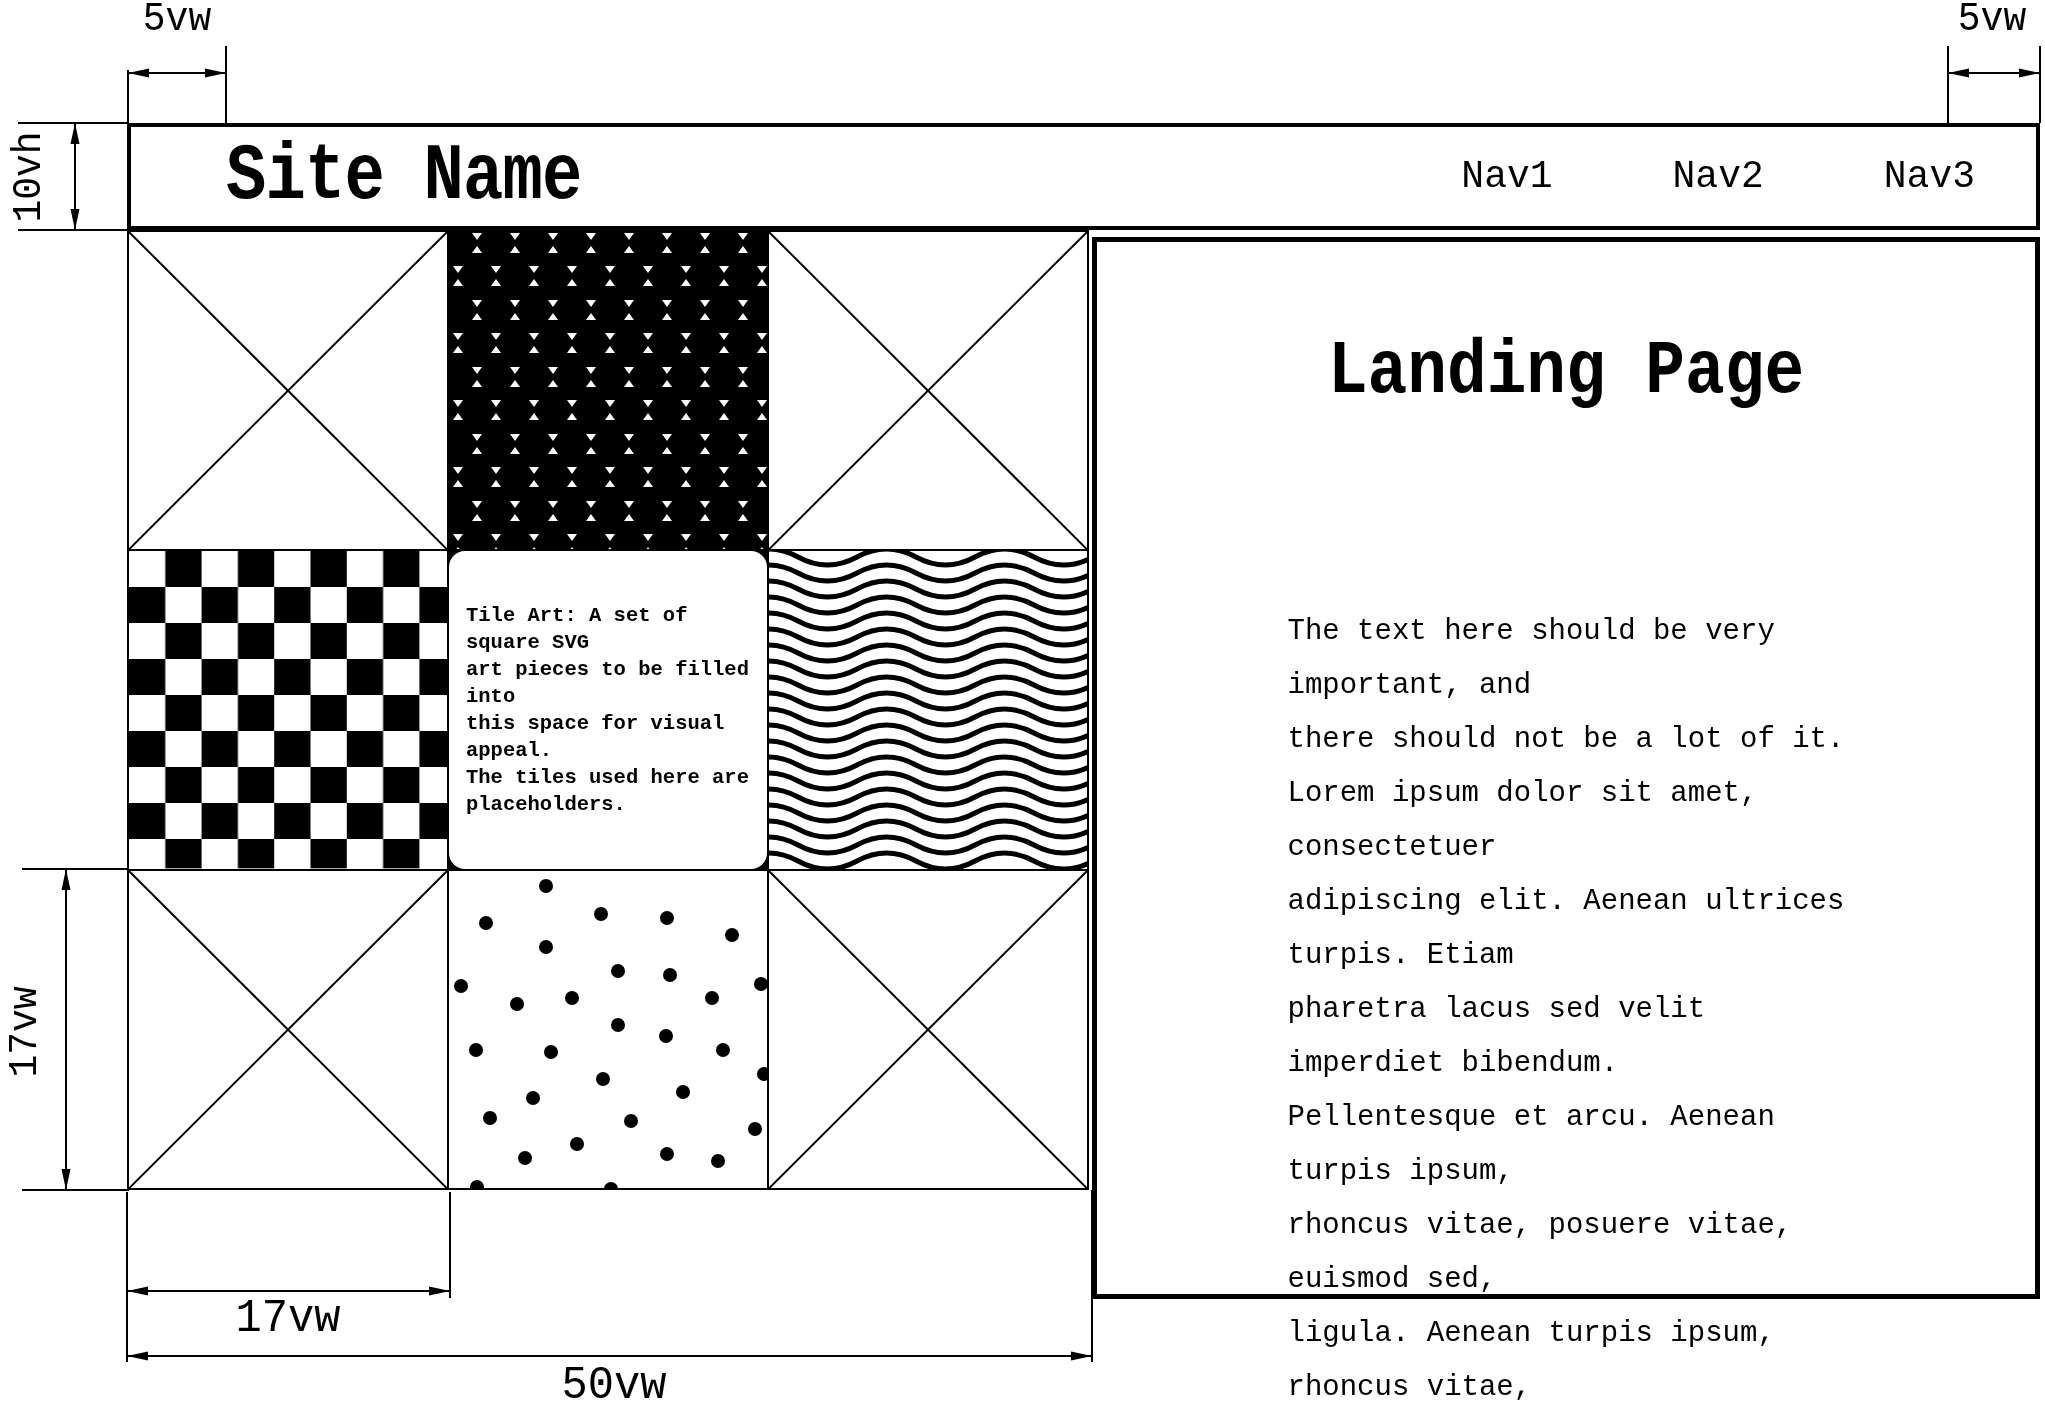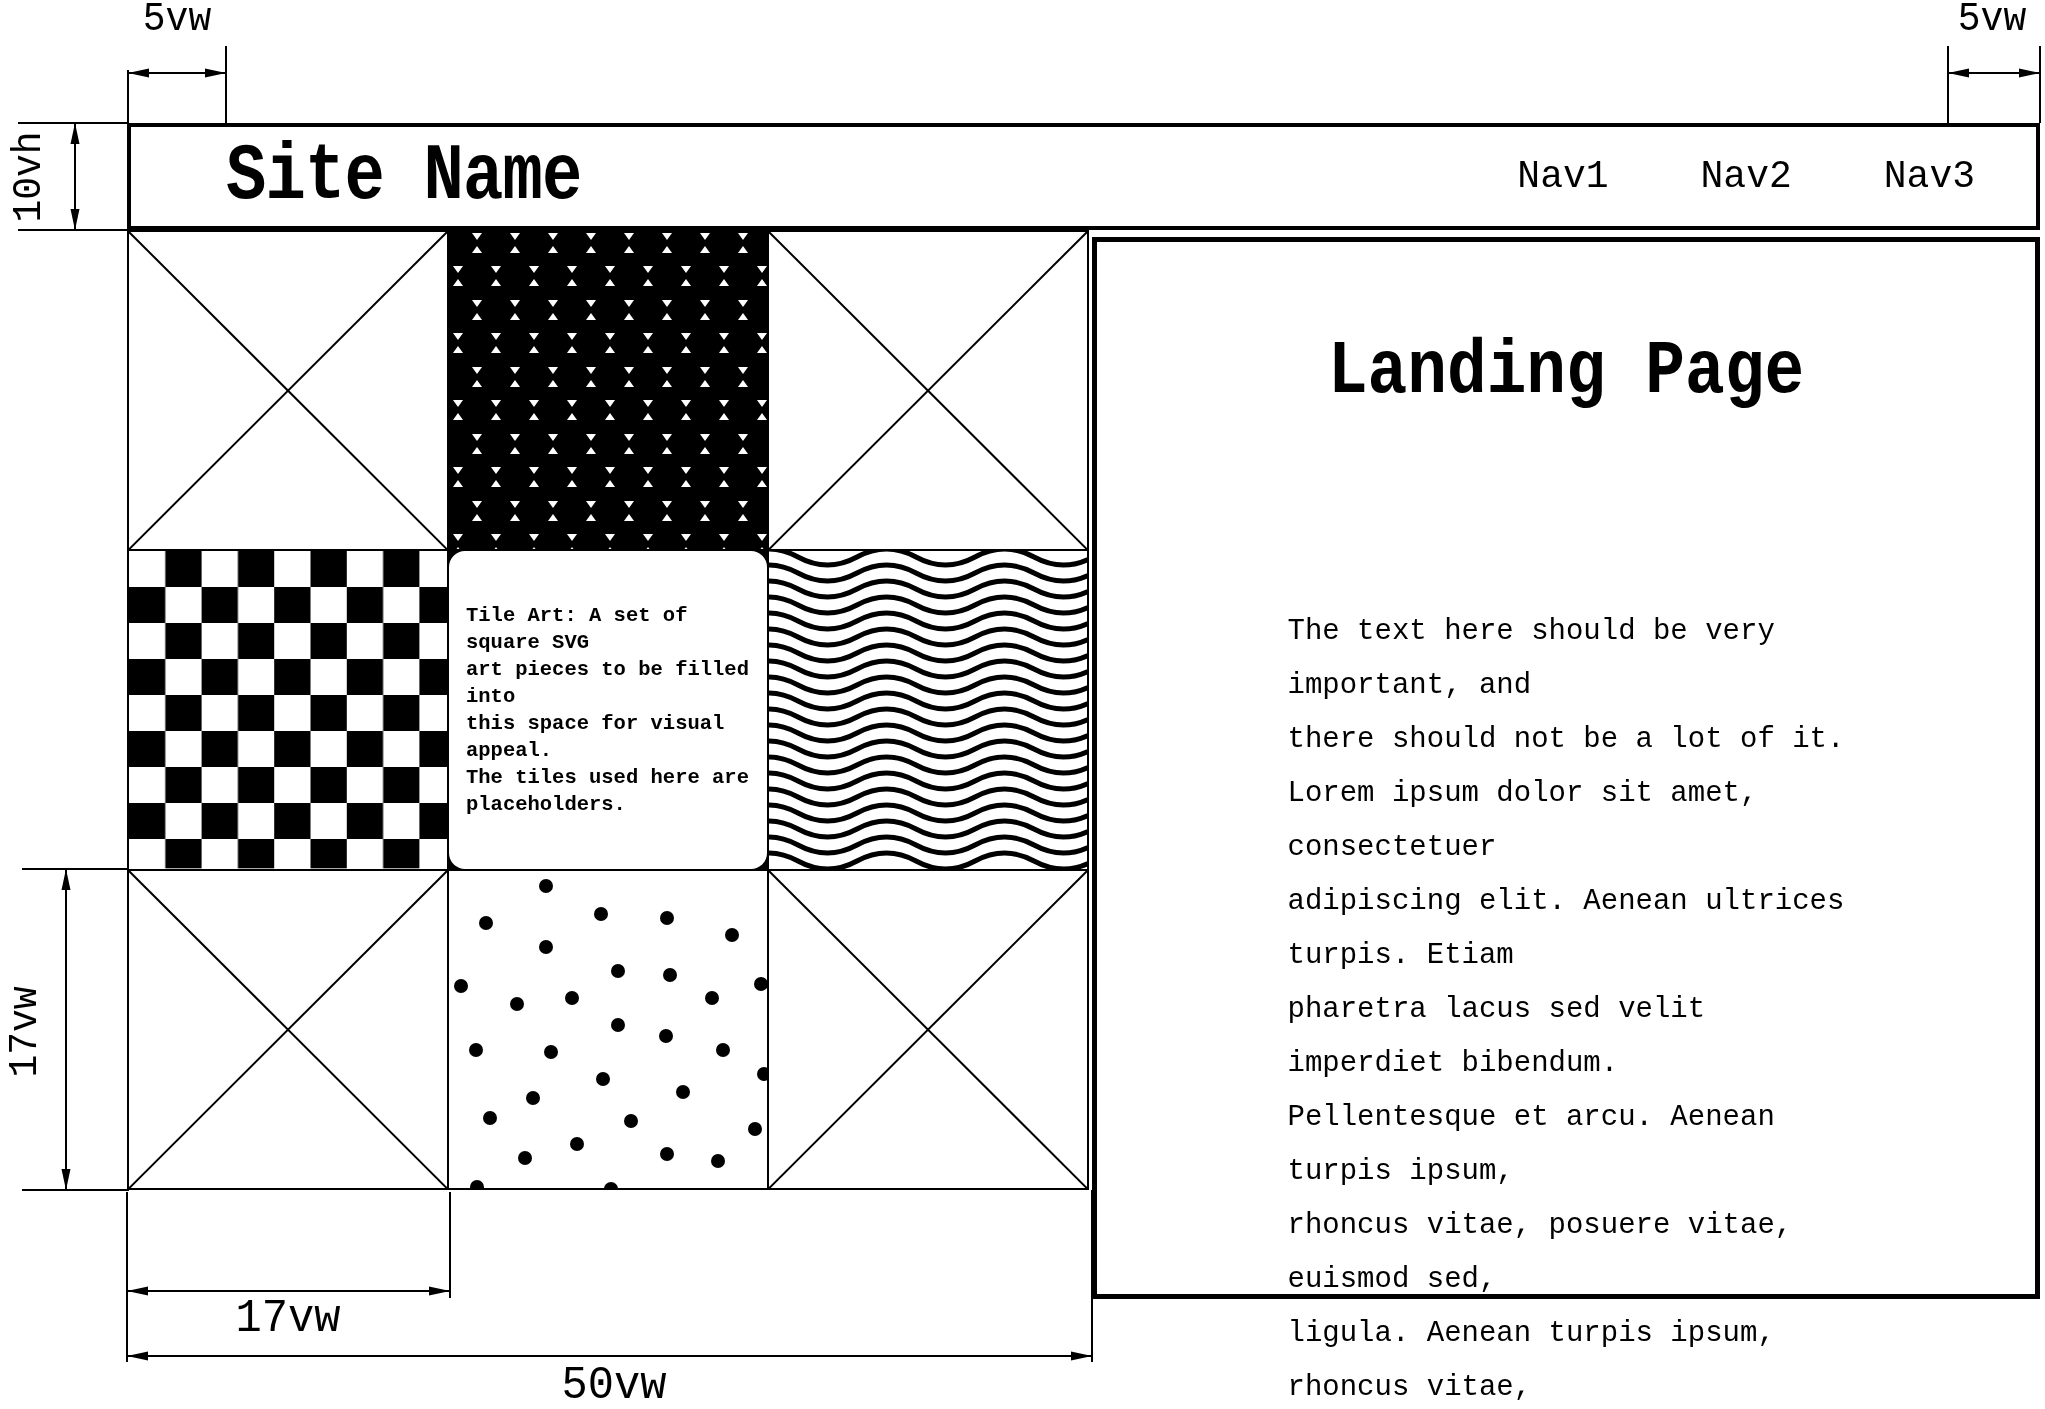--- a/index.html
+++ b/index.html
@@ -17,21 +17,21 @@
   .site-header{
     position:absolute;left:127px;top:123px;width:1913px;height:107px;
     border:4px solid #000;box-sizing:border-box;background:#fff;
     display:flex;align-items:center;justify-content:space-between;
     padding-left:95px;padding-right:61px;
   }
   .site-name{
     font-size:80px;font-weight:bold;letter-spacing:-1px;white-space:nowrap;
     transform:scaleX(.84);transform-origin:left center;
   }
-  .main-nav{display:flex;gap:92px;align-items:center;text-align:right;}
+  .main-nav{display:flex;gap:120px;align-items:center;text-align:right;}
   .nav-item{font-size:38px;text-decoration:none;color:#000;white-space:nowrap;}
   
   .tile-grid{
     position:absolute;left:127px;top:230px;width:962px;height:960px;
     background:#000;box-sizing:border-box;padding:2px;
     display:grid;grid-template-columns:repeat(3,1fr);grid-template-rows:repeat(3,1fr);gap:2px;
   }
   .tile{background:#fff;position:relative;overflow:hidden;}
   .tile svg{display:block;width:100%;height:100%;}
   .tile-text{

